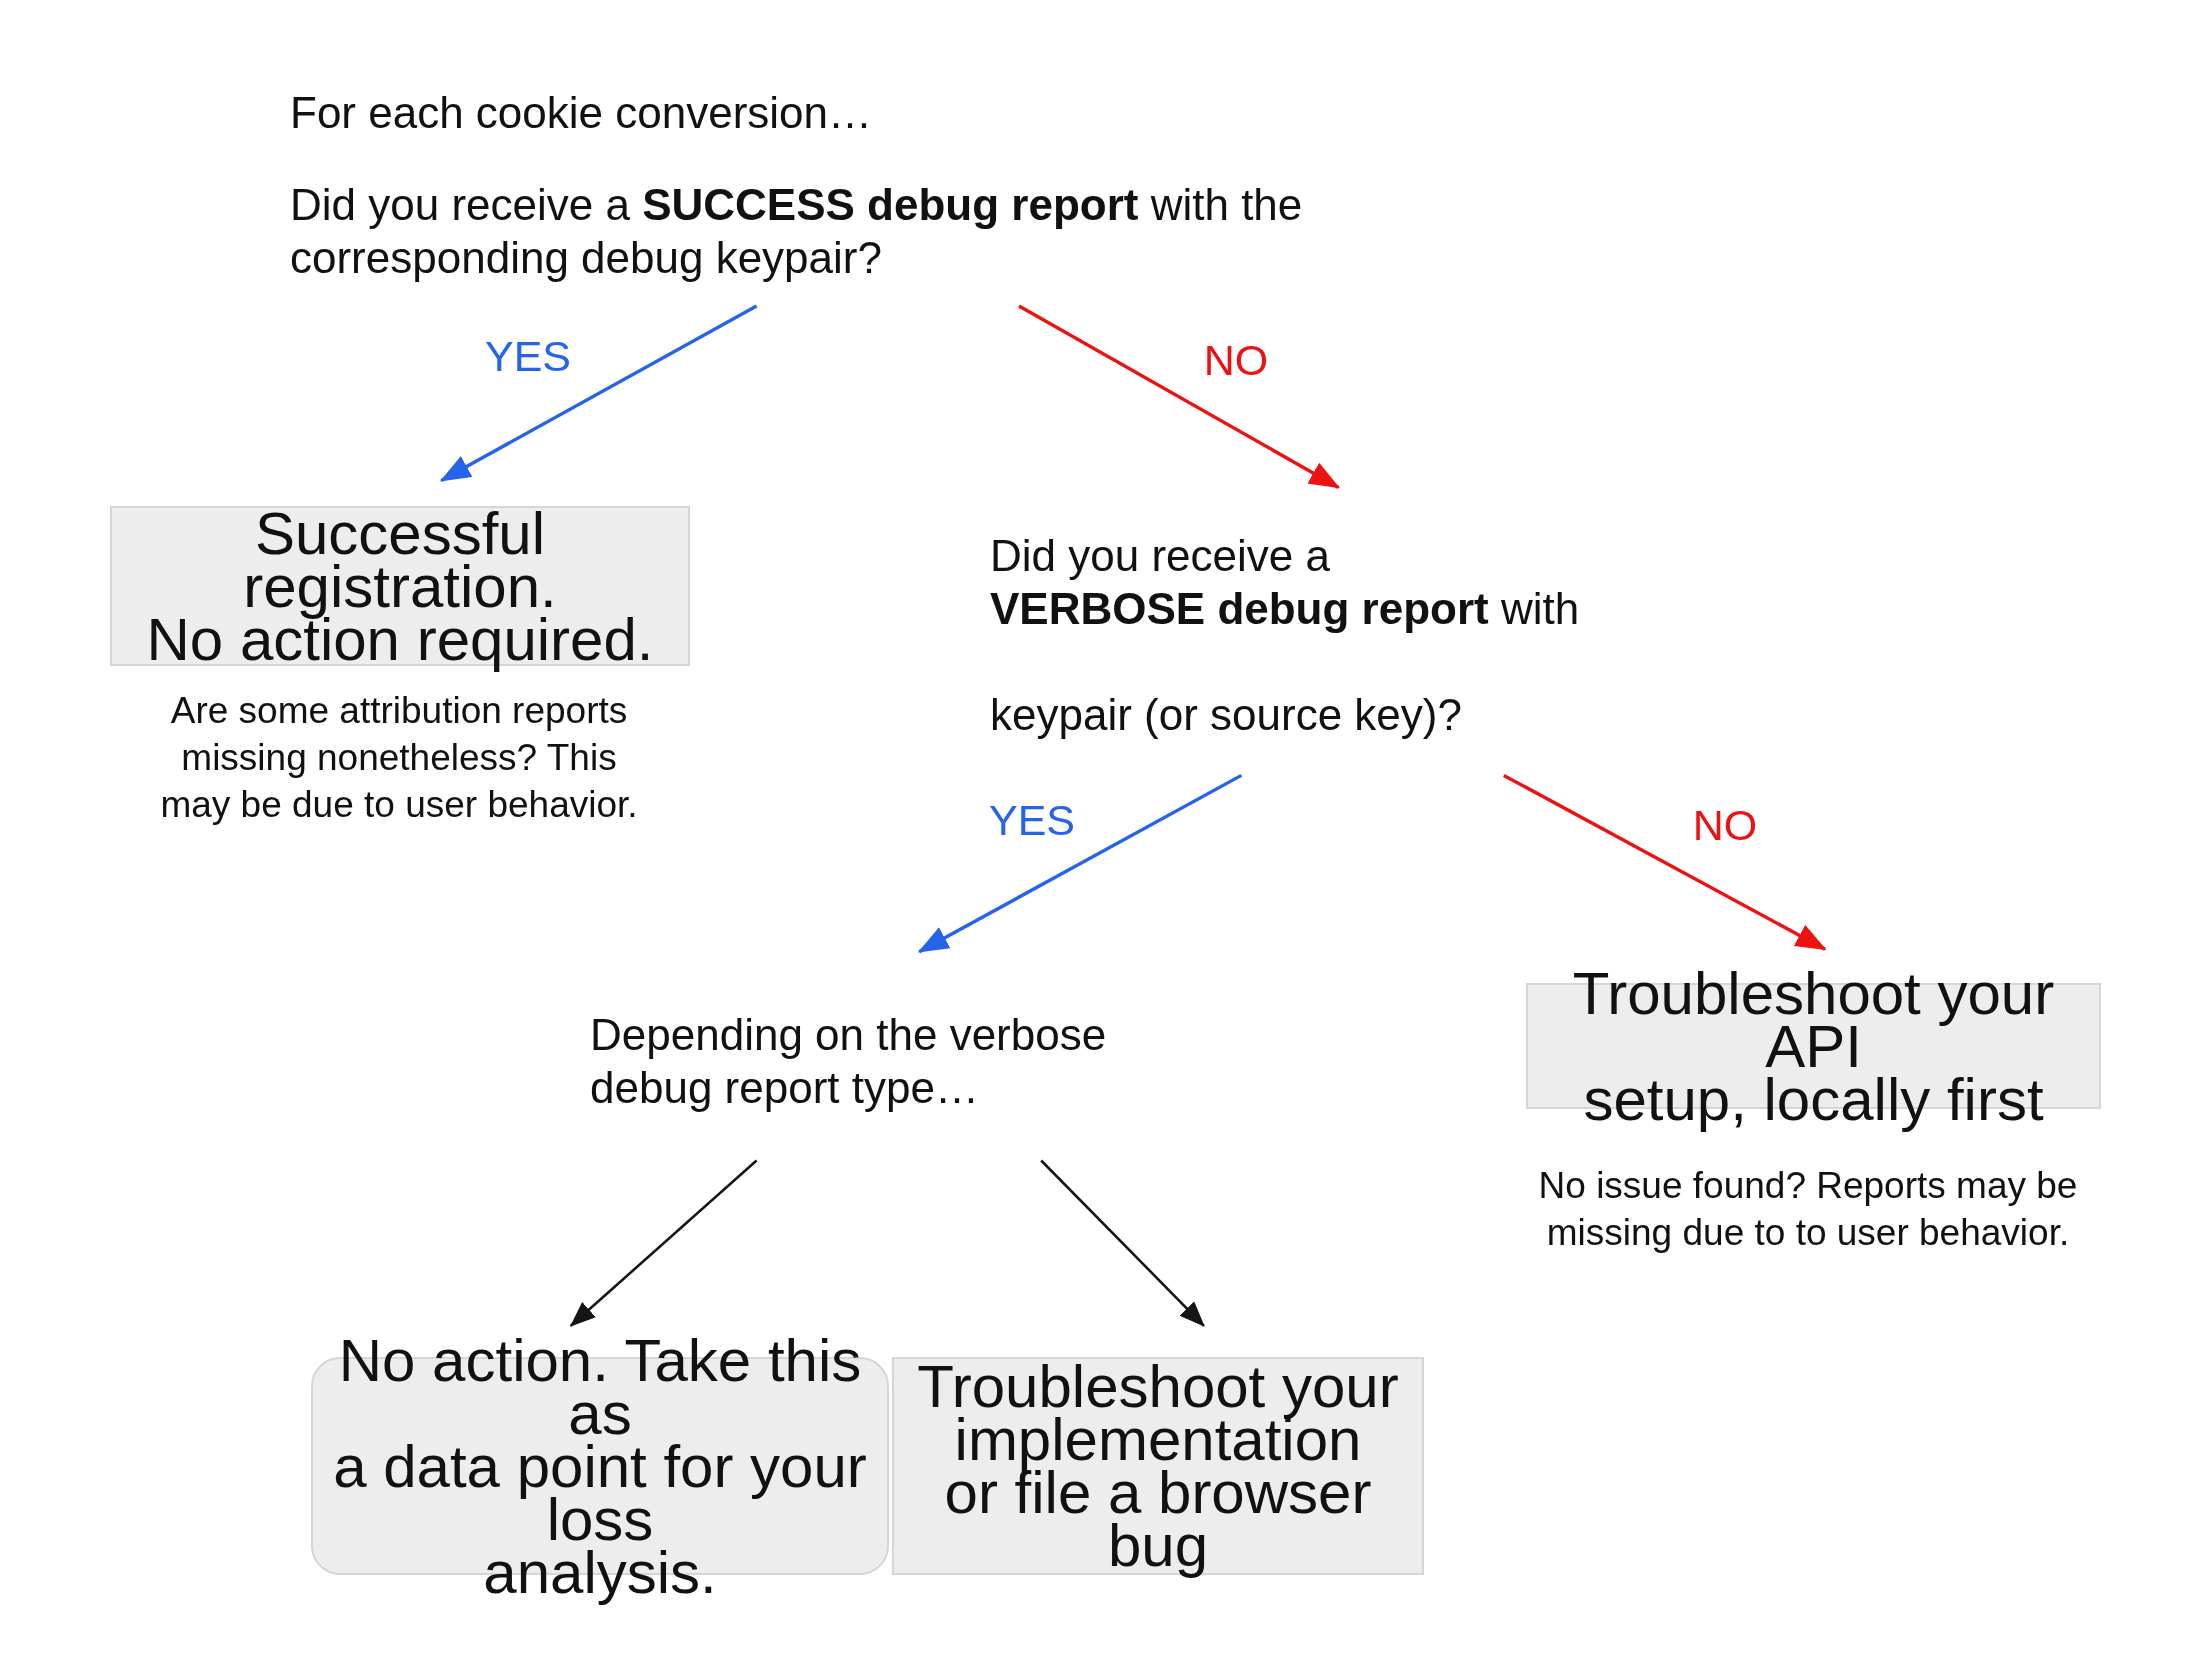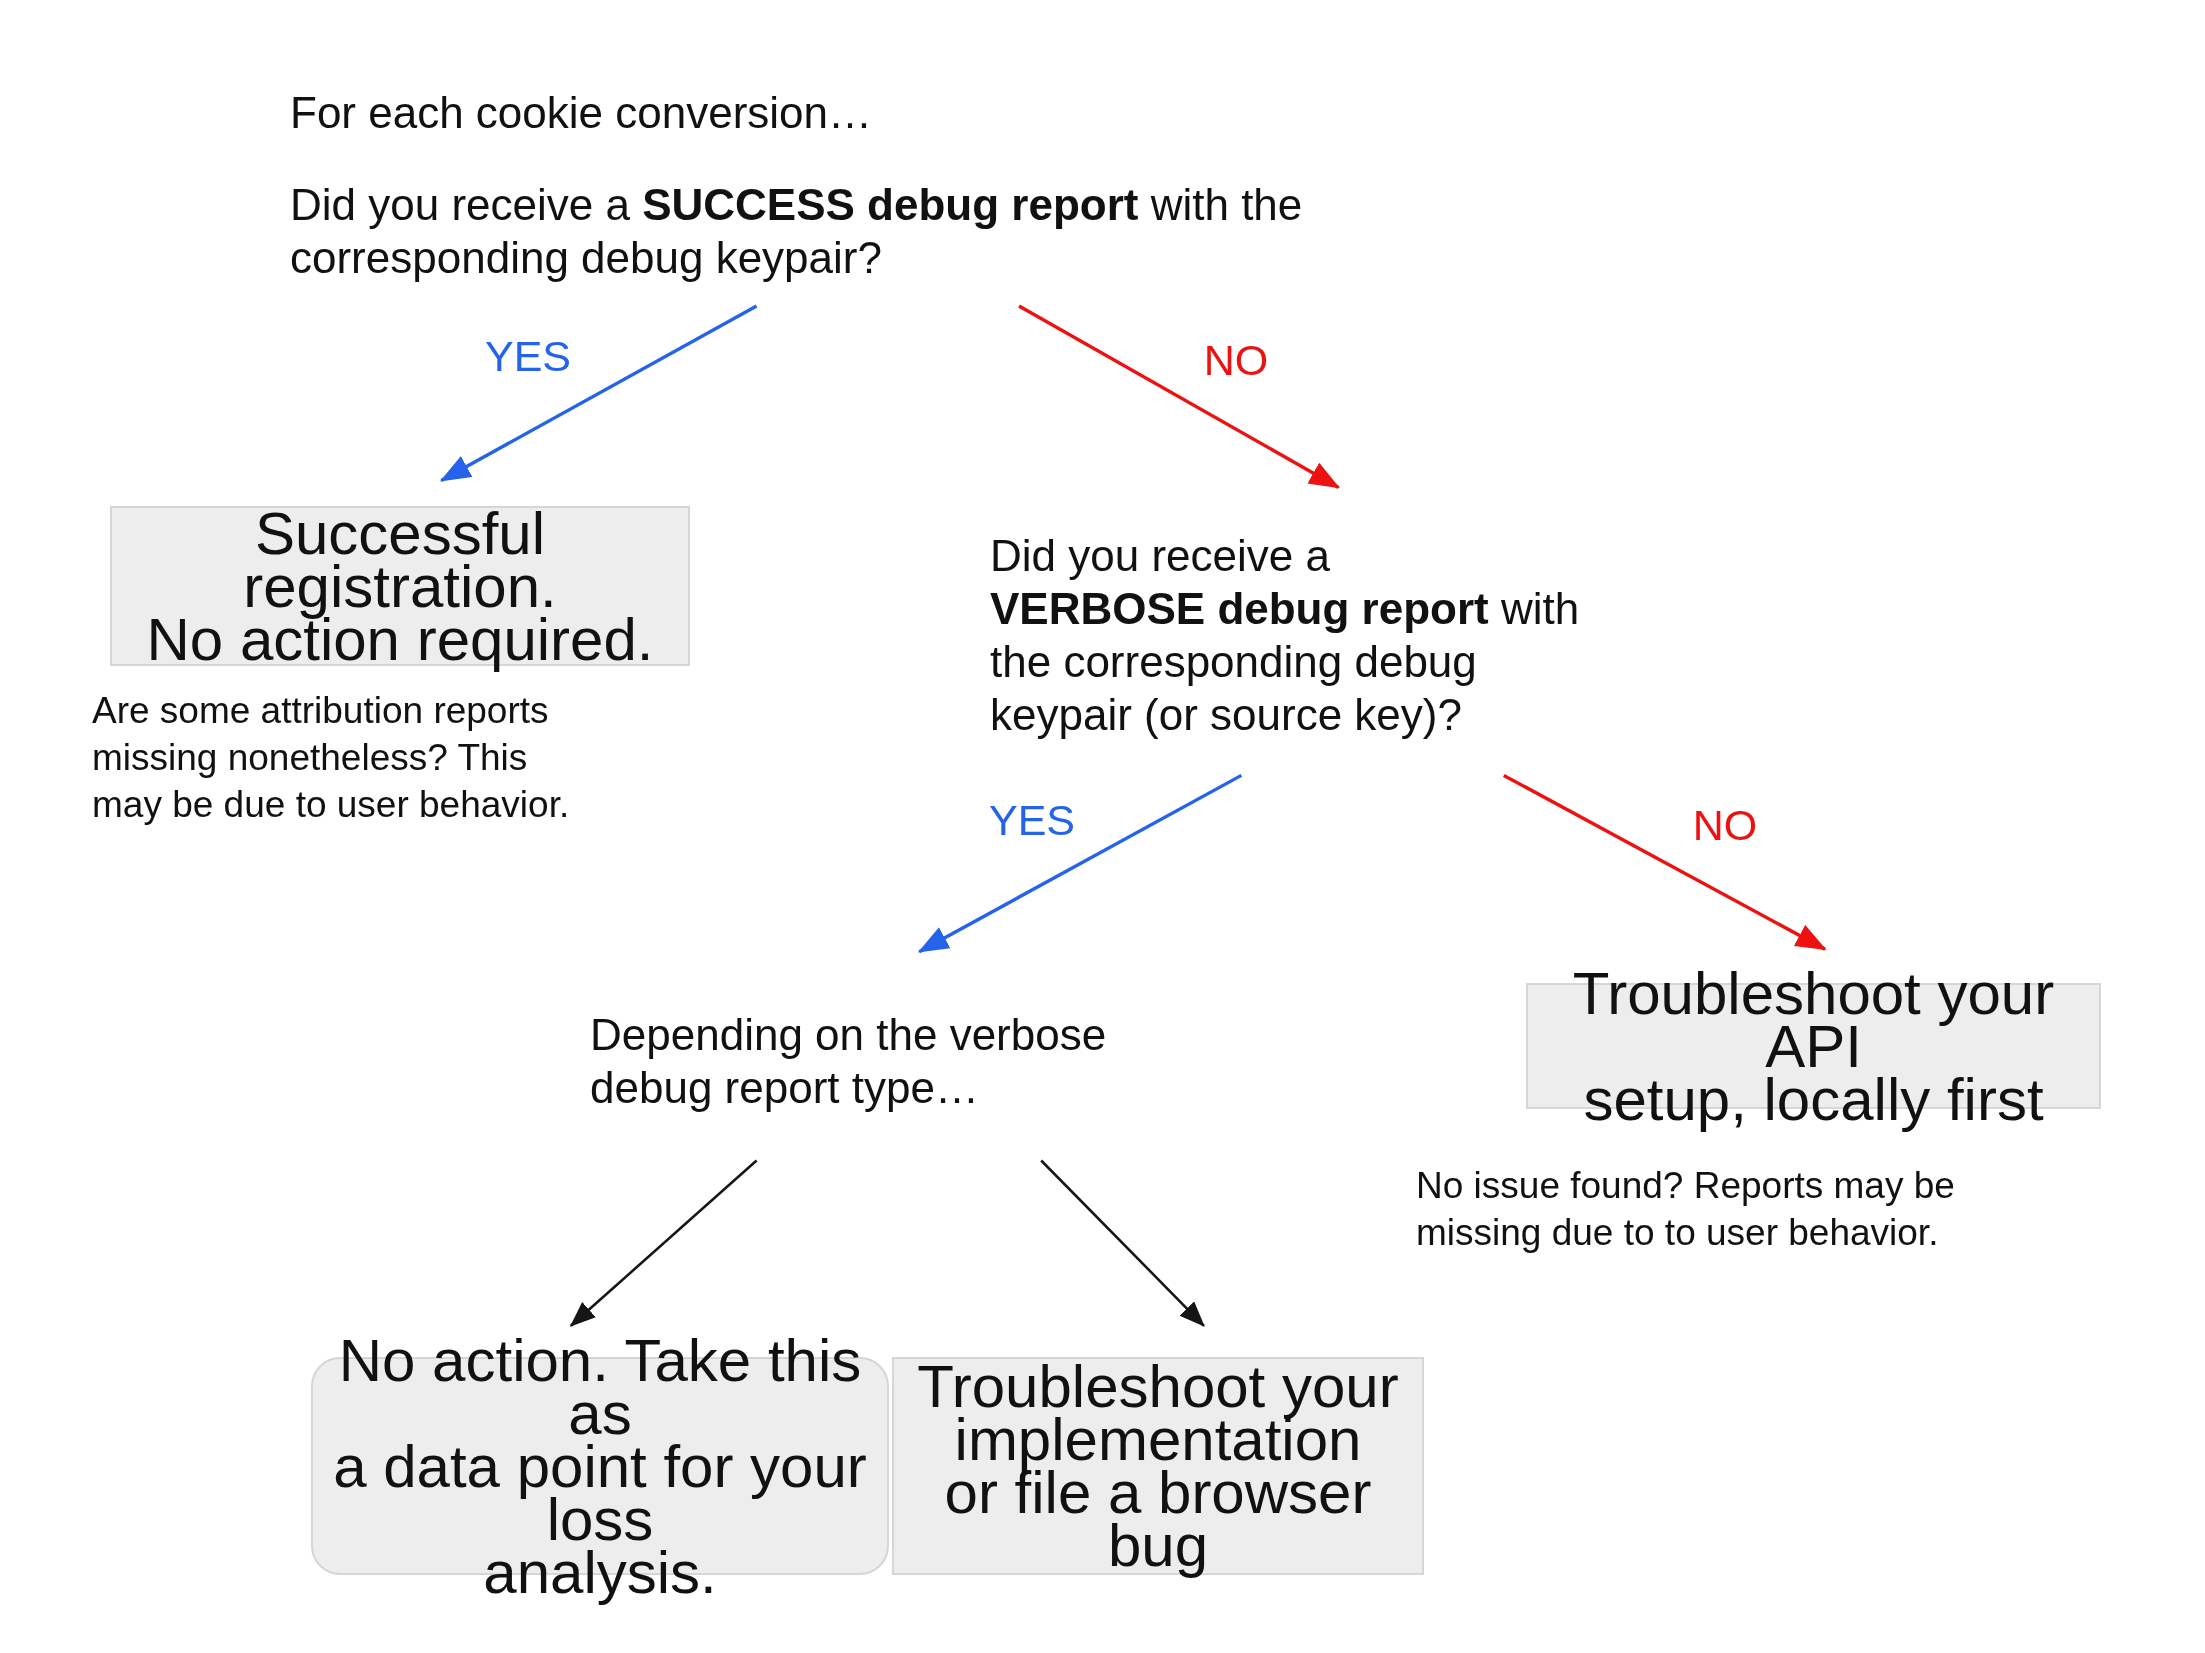--- a/index.html
+++ b/index.html
@@ -19,21 +19,21 @@
   }
   #arrow-layer{position:absolute;left:0;top:0;width:2205px;height:1653px;}
   .arrow-blue{stroke:var(--blue);stroke-width:4;fill:none;}
   .arrow-red{stroke:var(--red);stroke-width:4;fill:none;}
   .arrow-black{stroke:#151515;stroke-width:3;fill:none;}
   #mk-blue path{fill:var(--blue);}
   #mk-red path{fill:var(--red);}
   #mk-black path{fill:#151515;}
 
   .txt{position:absolute;font-size:44px;line-height:53px;}
-  .note{position:absolute;font-size:37px;line-height:47px;}
+  .note{position:absolute;text-align:center;font-size:37px;line-height:47px;}
   .branch-label{
     position:absolute;transform:translate(-50%,-50%);
     font-size:43px;font-weight:normal;white-space:nowrap;
   }
   .branch-label.yes{color:var(--blue);}
   .branch-label.no{color:var(--red);}
   .box{
     position:absolute;
     background:var(--box_bg);
     border:2.6px solid var(--box_border);
@@ -74,21 +74,21 @@
 
   <div class="branch-label yes" style="left:528px;top:356px;">YES</div>
   <div class="branch-label no" style="left:1236px;top:360px;">NO</div>
 
   <div class="box" style="left:110px;top:506px;width:580px;height:160px;">
       <span>Successful registration.<br>No action required.</span>
     </div>
 
   <div class="note" style="left:92px;top:687px;width:614px;">Are some attribution reports<br>missing nonetheless? This<br>may be due to user behavior.</div>
 
-  <div class="txt" style="left:990px;top:529px;width:767px;"><span>Did you receive a</span><br><b>VERBOSE debug report</b><span> with</span><br><span>the corresponding debug</span><br><span>keypair (or source key)?</span></div>
+  <div class="txt" style="left:990px;top:529px;width:767px;"><span>Did you receive a</span><br><b>VERBOSE debug report</b><span> with</span><br><br><span>keypair (or source key)?</span></div>
 
   <div class="branch-label yes" style="left:1032px;top:820px;">YES</div>
   <div class="branch-label no" style="left:1725px;top:825px;">NO</div>
 
   <div class="txt" style="left:590px;top:1008px;width:682px;">Depending on the verbose<br>debug report type…</div>
 
   <div class="box" style="left:1526px;top:983px;width:575px;height:126px;">
       <span>Troubleshoot your API<br>setup, locally first</span>
     </div>
 

